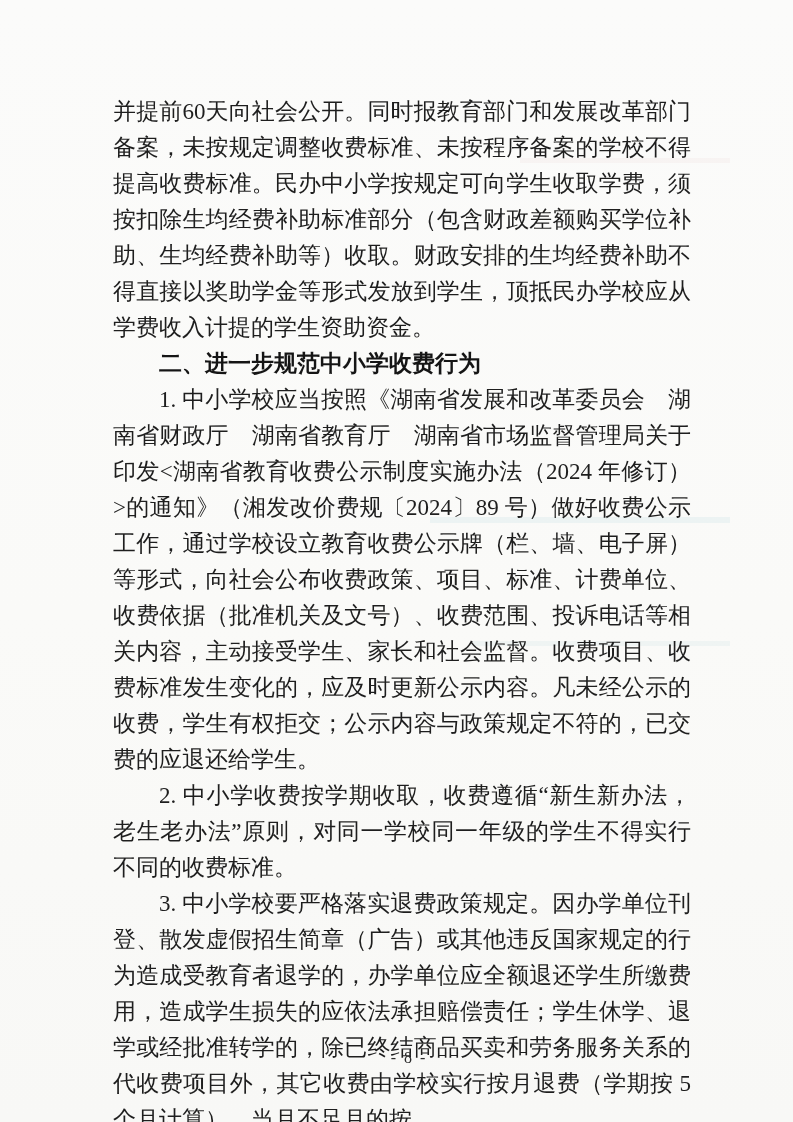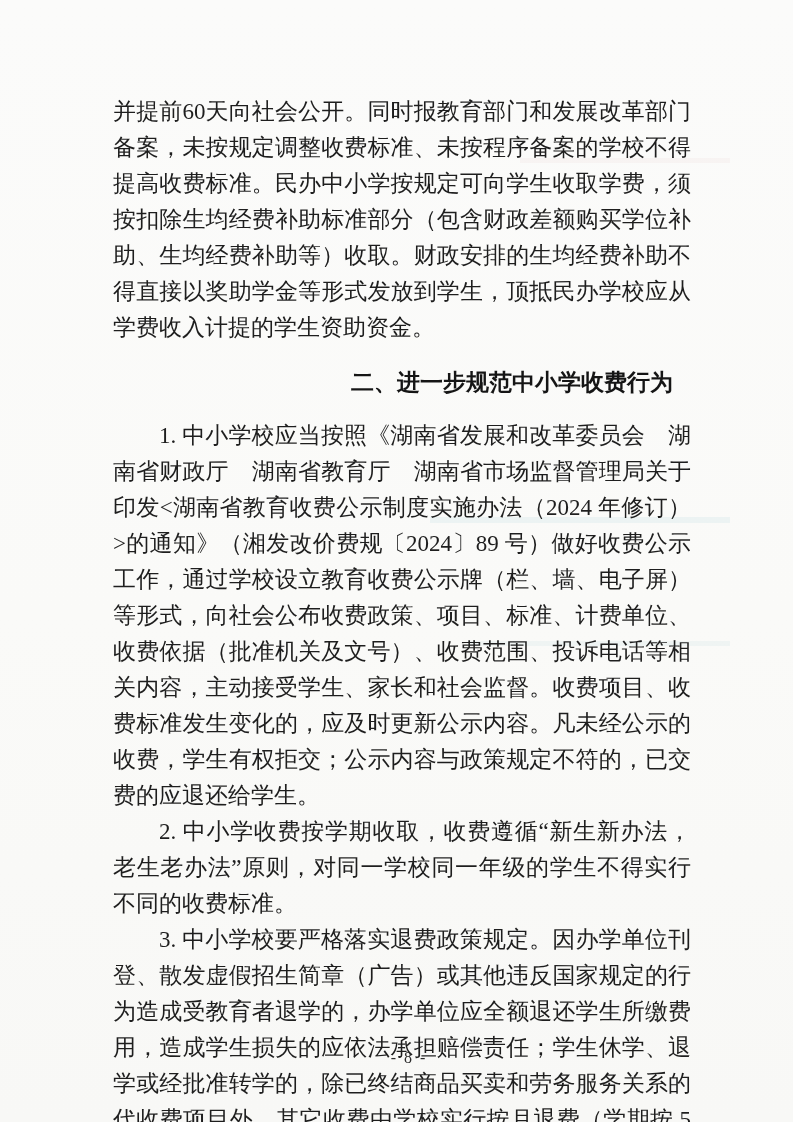--- a/index.html
+++ b/index.html
@@ -36,28 +36,28 @@
     text-justify: inter-ideograph;
   }
   .para {
     margin: 0;
     text-indent: 2em;
   }
   .para.no-indent {
     text-indent: 0;
   }
   .heading {
-    margin: 18px;
+    margin: 0;
     font-size: 23px;
     line-height: 36px;
     font-weight: bold;
     text-indent: 2em;
     color: #151515;
-    font-family: Liberation Sans, sans-serif;
-    text-align: right;
+    font-family: Liberation Serif, serif;
+    text-align: left;
   }
   .footer {
     position: absolute;
     left: 0;
     right: 0;
     top: 1048px;
     text-align: center;
     font-size: 16px;
     line-height: 20px;
     color: #2b2b2b;

